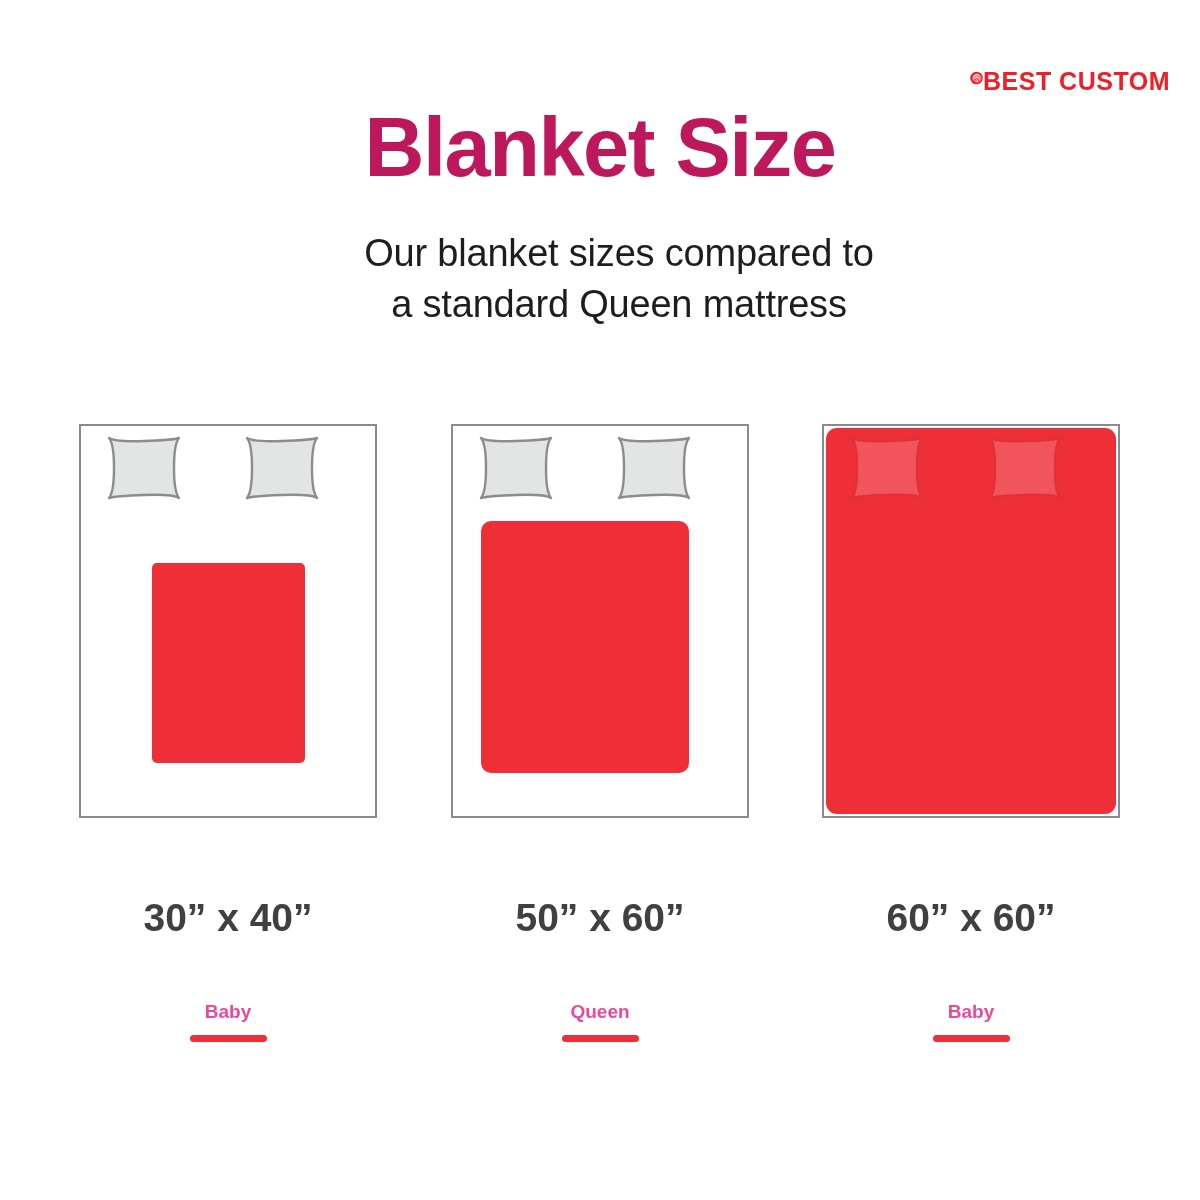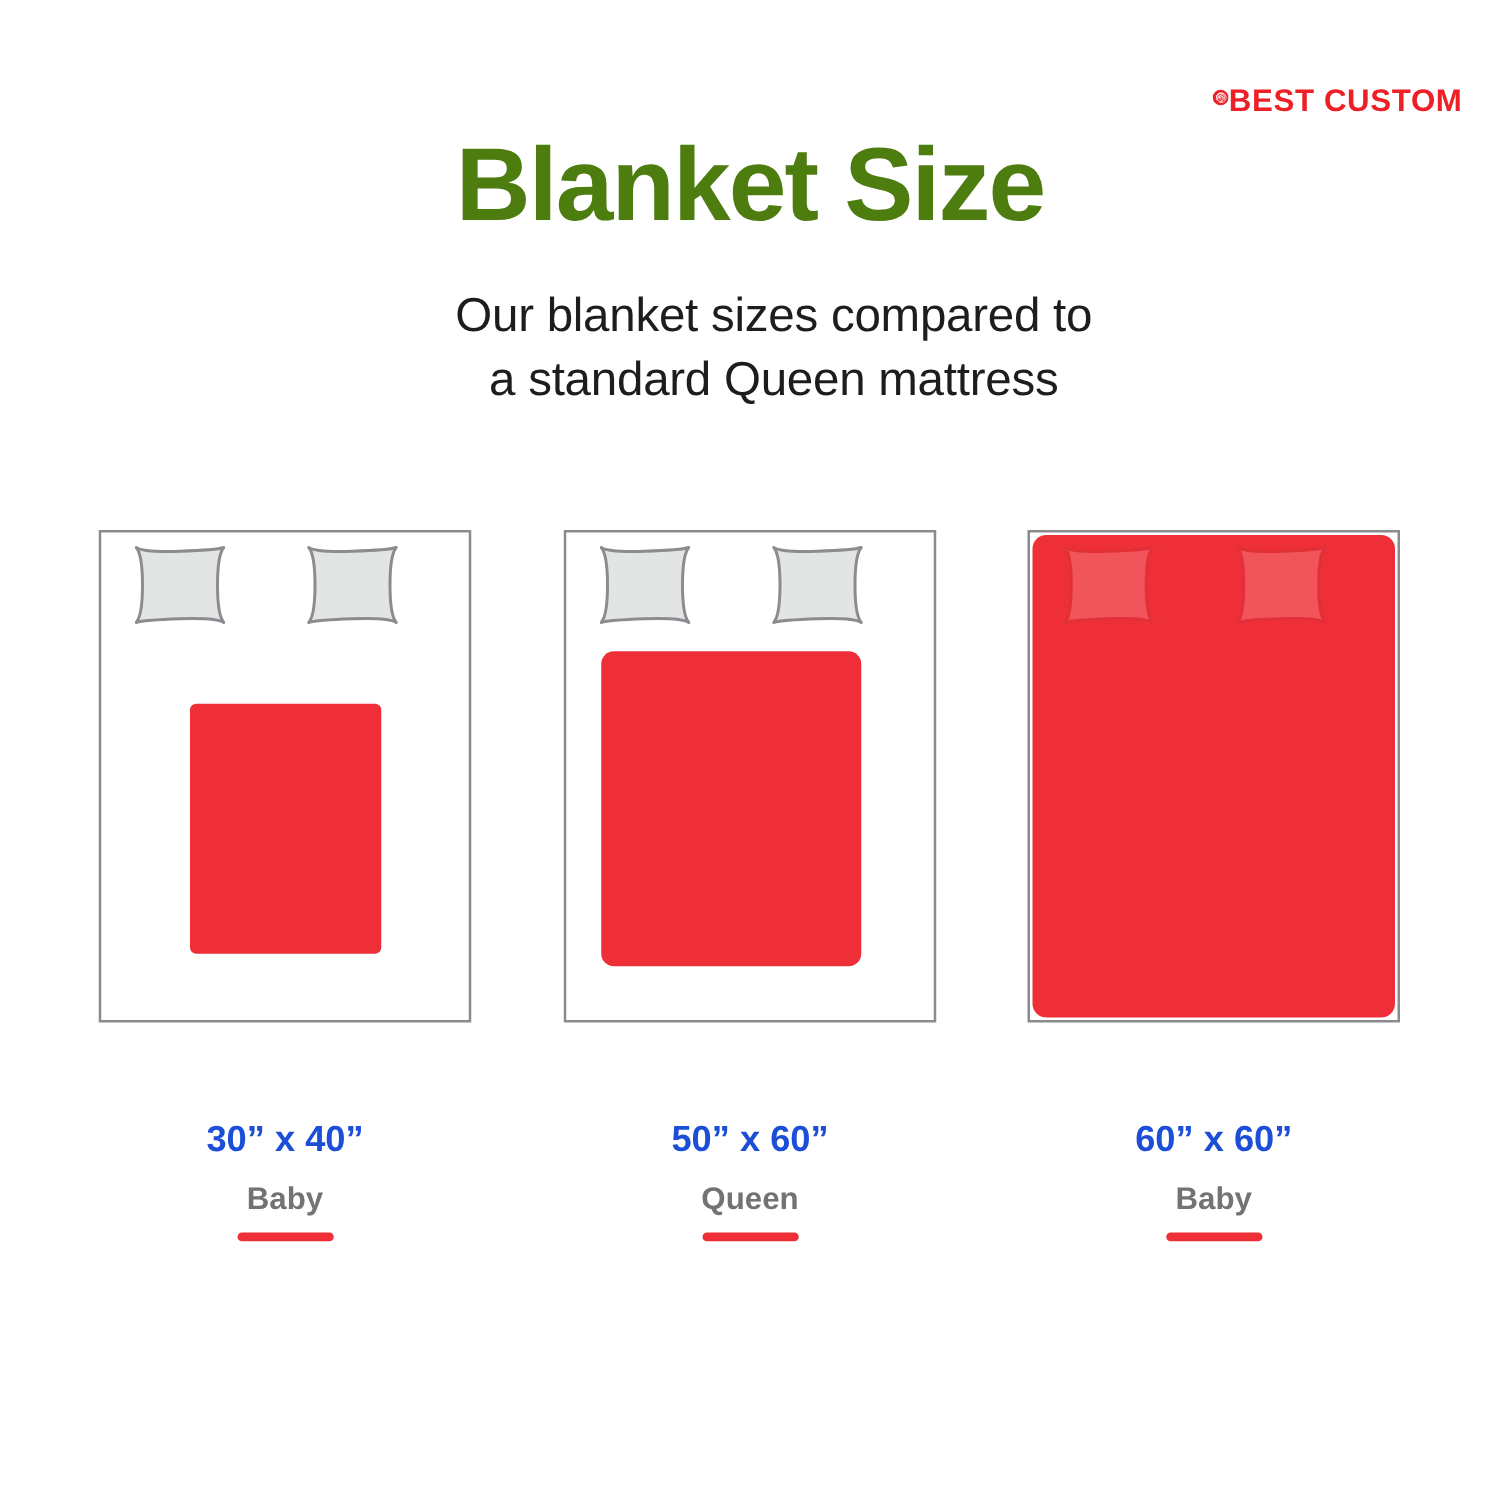--- a/index.html
+++ b/index.html
@@ -52,21 +52,21 @@
   
   .title {
     position: absolute;
     top: 104px;
     left: 0;
     width: 1200px;
     text-align: center;
     font-size: 83px;
     font-weight: 700;
     letter-spacing: -1.5px;
-    color: #4d7c0f;
+    color: #be185d;
     line-height: 1.05;
   }
   .subtitle {
     position: absolute;
     top: 228px;
     left: 0;
     width: 1200px;
     text-align: center;
     font-size: 38px;
     font-weight: 400;
@@ -123,31 +123,31 @@
     position: absolute;
     top: 0;
     width: 298px;
     text-align: center;
   }
   .cap-col.c1 { left: 79px; }
   .cap-col.c2 { left: 451px; }
   .cap-col.c3 { left: 822px; }
 
   .cap-dims {
-    font-size: 29px;
+    font-size: 39px;
     font-weight: 700;
     letter-spacing: 0px;
-    color: #1d4ed8;
+    color: #404040;
     line-height: 1;
   }
   .cap-name {
-    margin-top: 20px;
-    font-size: 25px;
-    font-weight: 700;
-    color: #737373;
+    margin-top: 65px;
+    font-size: 19px;
+    font-weight: 700;
+    color: #ec4899;
     line-height: 1;
   }
   .cap-rule {
     margin: 14px auto 0 auto;
     width: 77px;
     height: 7px;
     border-radius: 4px;
     background: #EE2F38;
   }
 </style>

